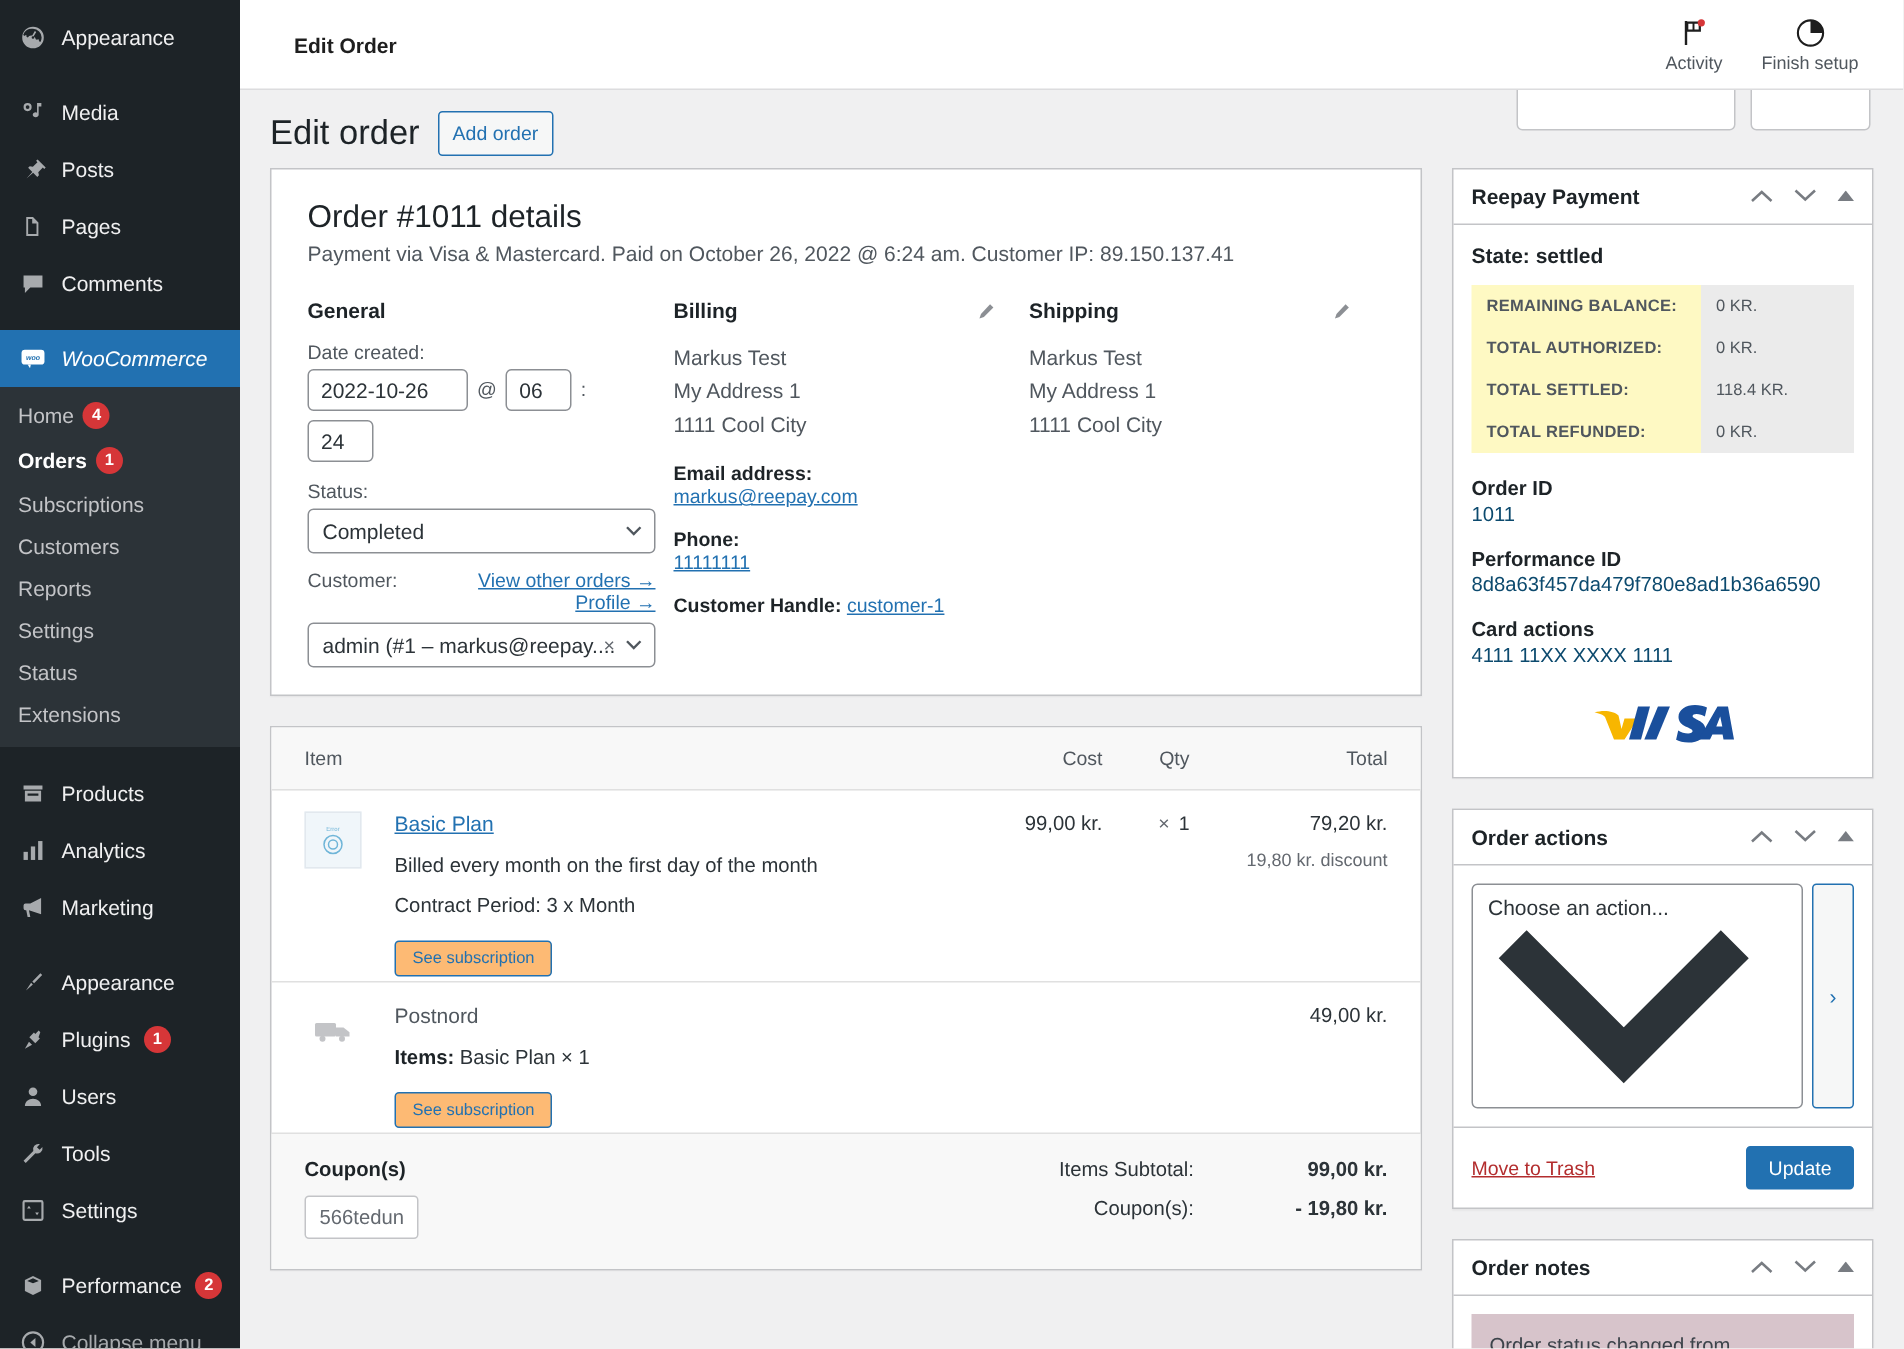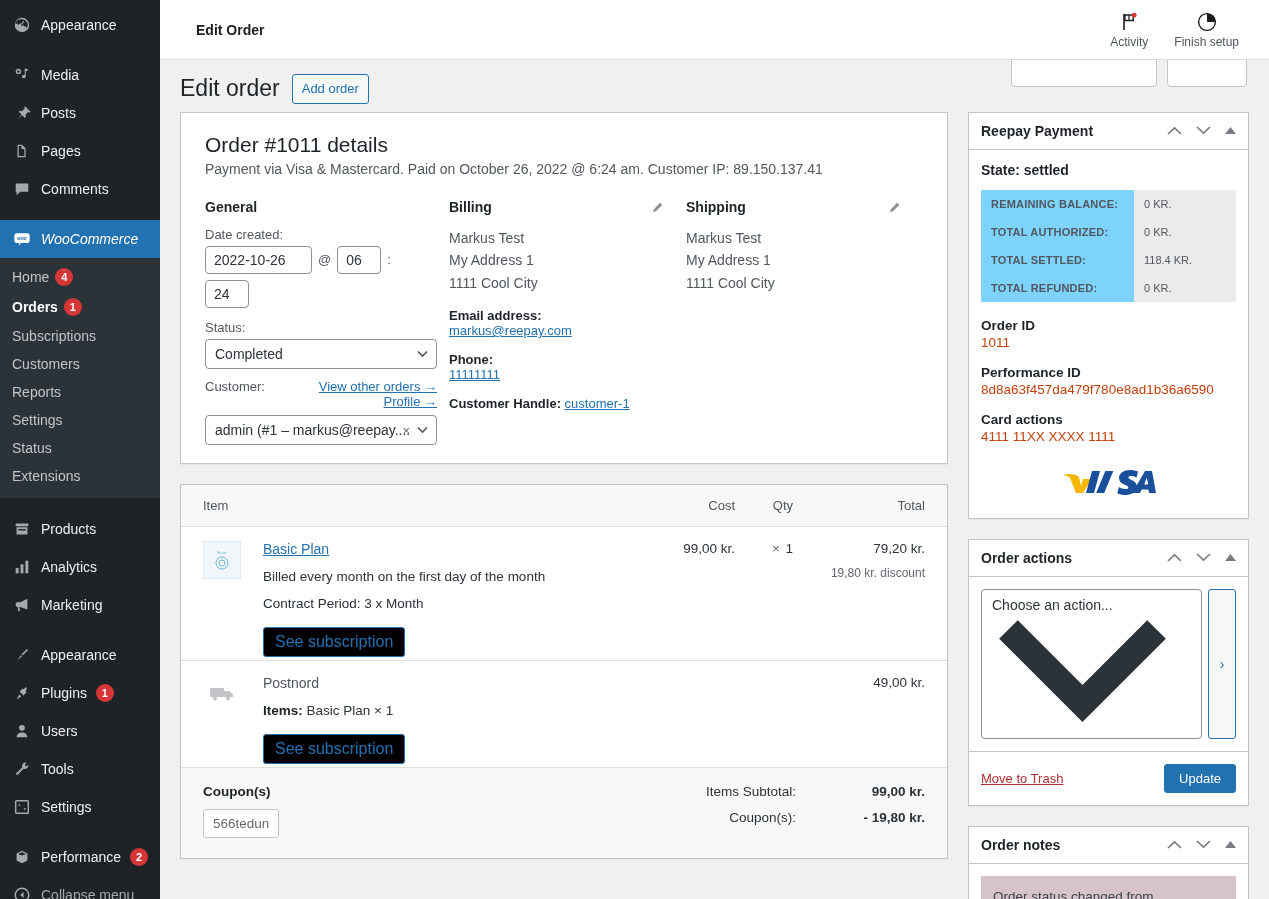--- a/index.html
+++ b/index.html
@@ -181,22 +181,22 @@
     display: flex; align-items: center; justify-content: center;
   }
   .item-thumb.ship { background: transparent; border: 0; }
   .item-main { flex: 1; }
   .item-name { font-size: 14px; color: #2271b1; text-decoration: underline; cursor: pointer; }
   .item-name.plain { color: #50575e; text-decoration: none; cursor: default;}
   .item-meta { font-size: 13.5px; color: #2c3338; margin-top: 12px; }
   .item-meta b { color: #1d2327; }
   .btn-sub {
     display: inline-block; margin-top: 16px;
-    border: 1px solid #2271b1; color: #2271b1; background: #000000;
-    border-radius: 3px; padding: 5px 11px; font-size: 16px; cursor: pointer;
+    border: 1px solid #2271b1; color: #2271b1; background: #fdba74;
+    border-radius: 3px; padding: 5px 11px; font-size: 11px; cursor: pointer;
   }
   .cell-cost { width: 90px; text-align: right; font-size: 13.5px; color: #2c3338; }
   .cell-qty { width: 70px; text-align: right; padding-right: 12px; font-size: 13px; color: #2c3338;}
   .cell-qty .mult { color: #646970; margin-right: 6px; }
   .cell-total { width: 120px; text-align: right; font-size: 13.5px; color: #2c3338; }
   .disc { font-size: 12px; color: #646970; margin-top: 10px; }
 
   .totals-area {
     background: #f8f8f8; padding: 16px 22px 20px 22px; display: flex;
   }
@@ -207,26 +207,26 @@
     background: #fff; padding: 6px 9px; font-size: 13.5px; color: #646970;
     cursor: pointer;
   }
   .totals-col { width: 310px; }
   .tot-row { display: flex; margin-bottom: 11px; font-size: 13.5px; }
   .tot-label { flex: 1; text-align: right; color: #2c3338; padding-right: 24px; }
   .tot-val { width: 105px; text-align: right; font-weight: bold; color: #2c3338; }
 
   
   .state-line { font-size: 14px; font-weight: bold; color: #1d2327; margin-bottom: 12px; }
-  .rp-table { width: 100%; border-collapse: collapse; background: #7dd3fc; margin-bottom: 16px; }
+  .rp-table { width: 100%; border-collapse: collapse; background: #fef9c3; margin-bottom: 16px; }
   .rp-table td { padding: 8px 10px; font-size: 11px; vertical-align: middle; }
   .rp-table td.k { font-weight: bold; color: #50575e; letter-spacing: .2px; width: 60%; }
   .rp-table td.v { color: #50575e; background: #ebebeb; }
   .rp-field-label { font-size: 13.5px; font-weight: bold; color: #1d2327; margin-top: 12px; }
-  .rp-field-val { font-size: 13.5px; color: #c2410c; word-break: break-all; line-height: 1.5; }
+  .rp-field-val { font-size: 13.5px; color: #0c4a6e; word-break: break-all; line-height: 1.5; }
   .visa-wrap { display: flex; justify-content: center; padding: 18px 0 8px 0; }
 
   
   .oa-select-row { display: flex; gap: 6px; align-items: stretch; }
   .oa-select {
     flex: 1; border: 1px solid #8c8f94; border-radius: 4px; background: #fff;
     padding: 7px 28px 7px 10px; font-size: 14px; color: #2c3338;
     position: relative; cursor: pointer;
   }
   .oa-go {

